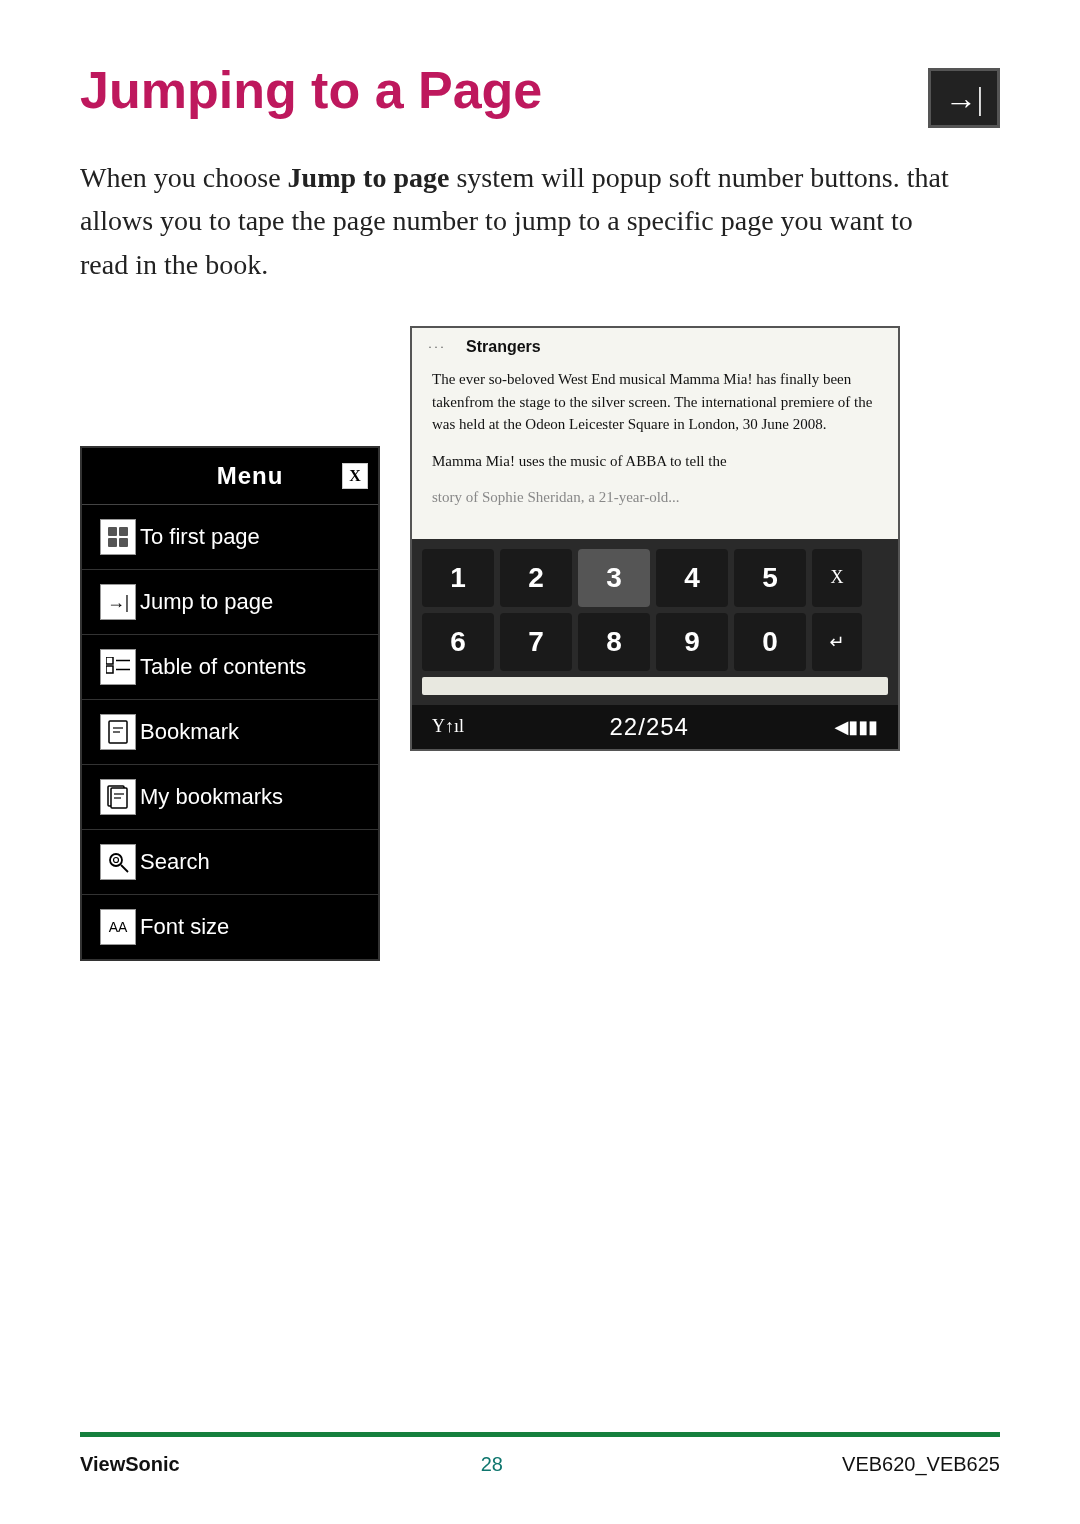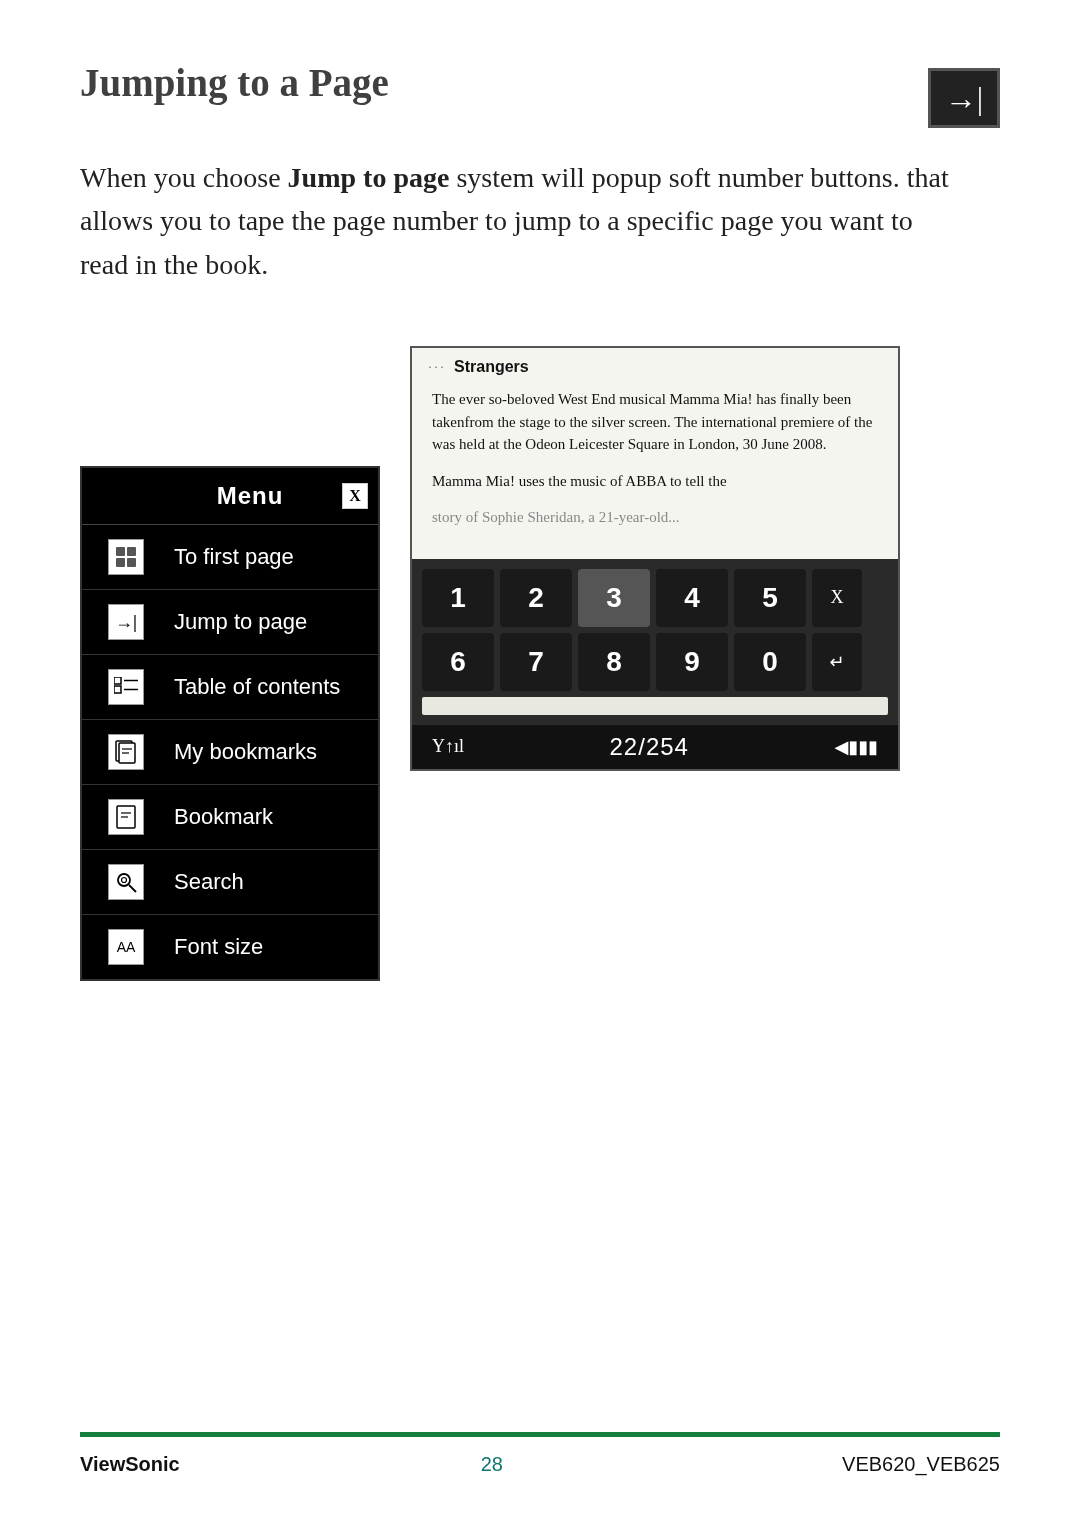--- a/index.html
+++ b/index.html
@@ -13,24 +13,24 @@
     }
 
     
     .header-row {
       display: flex;
       align-items: flex-start;
       justify-content: space-between;
       margin-bottom: 28px;
     }
     .page-title {
-      font-size: 39px;
+      font-size: 52px;
       font-weight: 900;
-      font-family: Liberation Serif, serif;
-      color: #404040;
+      font-family: Liberation Sans, sans-serif;
+      color: #be185d;
     }
     .jump-icon-box {
       width: 72px;
       height: 60px;
       background: #222;
       border: 3px solid #555;
       display: flex;
       align-items: center;
       justify-content: center;
       margin-top: 8px;
@@ -38,21 +38,21 @@
     .jump-icon-box span {
       font-size: 32px;
       color: #fff;
     }
 
     
     .body-text {
       font-size: 28px;
       line-height: 1.55;
       color: #222;
-      margin-bottom: 60px;
+      margin-bottom: 40px;
       max-width: 870px;
     }
     .body-text strong {
       font-weight: bold;
     }
 
     
     .main-content {
       display: flex;
       align-items: flex-start;
@@ -98,22 +98,22 @@
       font-weight: bold;
       display: flex;
       align-items: center;
       justify-content: center;
       cursor: pointer;
       border: 1px solid #ccc;
     }
     .menu-item {
       display: flex;
       align-items: center;
-      gap: 30px;
-      padding: 14px 26px;
+      gap: 4px;
+      padding: 14px 18px;
       border-bottom: 1px solid #333;
       cursor: pointer;
     }
     .menu-item:last-child {
       border-bottom: none;
     }
     .menu-item-icon {
       width: 36px;
       height: 36px;
       background: #fff;
@@ -151,20 +151,21 @@
     .ebook-dots {
       font-size: 12px;
       color: #555;
       letter-spacing: 2px;
     }
     .ebook-book-title {
       font-size: 16px;
       font-weight: bold;
       font-family: Arial, sans-serif;
       color: #111;
+      margin-left: 12px;
     }
     .ebook-text {
       padding: 8px 20px 16px 20px;
       font-size: 15px;
       line-height: 1.5;
       color: #111;
       font-family: Georgia, serif;
     }
     .ebook-text p {
       margin-bottom: 14px;
@@ -329,38 +330,38 @@
           <line x1="10" y1="3.5" x2="24" y2="3.5" stroke="#000" stroke-width="1.5"></line>
           <line x1="10" y1="12.5" x2="24" y2="12.5" stroke="#000" stroke-width="1.5"></line>
         </svg>
       </div>
       <span class="menu-item-label">Table of contents</span>
     </div>
 
     <div class="menu-item">
       <div class="menu-item-icon">
         <svg width="22" height="24" viewBox="0 0 22 24" fill="none">
+          <rect x="2" y="1" width="18" height="22" rx="1" stroke="#000" stroke-width="1.5" fill="none"></rect>
+          <line x1="6" y1="8" x2="16" y2="8" stroke="#000" stroke-width="1.2"></line>
+          <line x1="6" y1="12" x2="13" y2="12" stroke="#000" stroke-width="1.2"></line>
+        </svg>
+      </div>
+      <span class="menu-item-label">Bookmark</span>
+    </div>
+
+    <div class="menu-item">
+      <div class="menu-item-icon">
+        <svg width="22" height="24" viewBox="0 0 22 24" fill="none">
           <rect x="1" y="1" width="16" height="20" rx="1" stroke="#000" stroke-width="1.5" fill="none"></rect>
           <rect x="4" y="3" width="16" height="20" rx="1" stroke="#000" stroke-width="1.5" fill="#fff"></rect>
           <line x1="7" y1="9" x2="17" y2="9" stroke="#000" stroke-width="1.2"></line>
           <line x1="7" y1="13" x2="14" y2="13" stroke="#000" stroke-width="1.2"></line>
         </svg>
       </div>
       <span class="menu-item-label">My bookmarks</span>
-    </div>
-
-    <div class="menu-item">
-      <div class="menu-item-icon">
-        <svg width="22" height="24" viewBox="0 0 22 24" fill="none">
-          <rect x="2" y="1" width="18" height="22" rx="1" stroke="#000" stroke-width="1.5" fill="none"></rect>
-          <line x1="6" y1="8" x2="16" y2="8" stroke="#000" stroke-width="1.2"></line>
-          <line x1="6" y1="12" x2="13" y2="12" stroke="#000" stroke-width="1.2"></line>
-        </svg>
-      </div>
-      <span class="menu-item-label">Bookmark</span>
     </div>
 
     <div class="menu-item">
       <div class="menu-item-icon">
         <svg width="22" height="22" viewBox="0 0 22 22" fill="none">
           <circle cx="9" cy="9" r="6" stroke="#000" stroke-width="1.8" fill="none"></circle>
           <line x1="14" y1="14" x2="21" y2="21" stroke="#000" stroke-width="1.8"></line>
           <circle cx="9" cy="9" r="2.5" stroke="#000" stroke-width="1.2" fill="none"></circle>
         </svg>
       </div>

